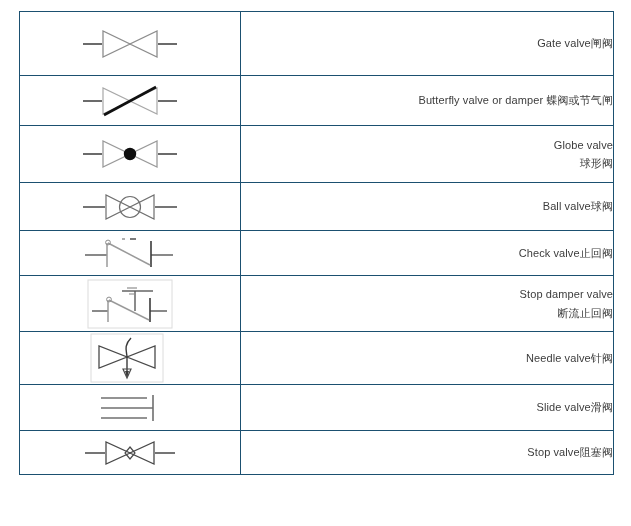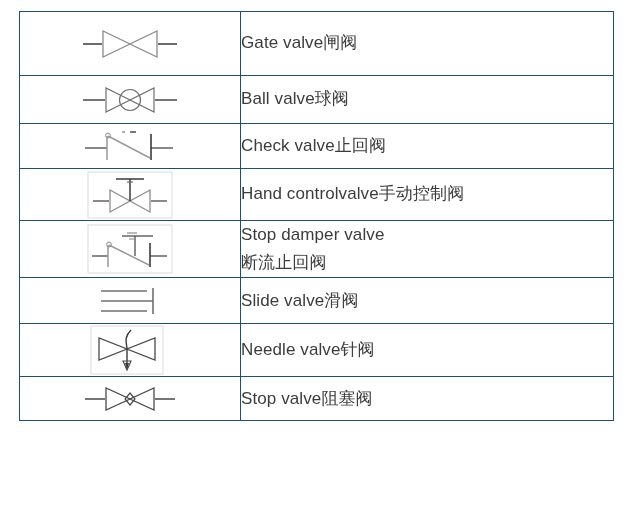--- a/index.html
+++ b/index.html
@@ -18,24 +18,25 @@
   table.valve-table td{
     border:1px solid var(--bd,#1b5070);
     padding:0;
     vertical-align:middle;
   }
   td.sym-cell{width:220px;text-align:center;}
   td.desc-cell{
     width:372px;
     padding-left:18px;
     color:#3c3c3c;
-    font-size:17px;
+    font-size:11px;
     line-height:1.65;
     letter-spacing:.1px;
     vertical-align:middle;
+    text-align:right;
   }
   .desc-line{display:block;white-space:nowrap;}
   .sym-wrap{display:flex;align-items:center;justify-content:center;width:100%;}
   .sym-wrap svg{display:block;}
 </style>
 </head>
 <body>
 
 <div class="sheet">
   <table class="valve-table" style="--bd: #1b5070;">
@@ -48,20 +49,53 @@
       <line x1="83" y1="20" x2="102" y2="20" stroke="#2b2b2b" stroke-width="1.4"></line>
       <polygon points="28,7 28,33 55,20" fill="none" stroke="#8d8d8d" stroke-width="1.3"></polygon>
       <polygon points="82,7 82,33 55,20" fill="none" stroke="#8d8d8d" stroke-width="1.3"></polygon>
     </svg>
             </div>
           </td>
           <td class="desc-cell">
             <span class="desc-line">Gate valve闸阀</span>
           </td>
         </tr>
+        <tr style="height: 50px;">
+          <td class="sym-cell">
+            <div class="sym-wrap">
+              <svg width="110" height="40" viewBox="0 0 110 40">
+      <line x1="8" y1="20" x2="27" y2="20" stroke="#2b2b2b" stroke-width="1.4"></line>
+      <line x1="83" y1="20" x2="102" y2="20" stroke="#2b2b2b" stroke-width="1.4"></line>
+      <polygon points="28,7 28,33 55,20" fill="none" stroke="#a8a8a8" stroke-width="1.2"></polygon>
+      <polygon points="82,7 82,33 55,20" fill="none" stroke="#a8a8a8" stroke-width="1.2"></polygon>
+      <line x1="29" y1="34" x2="81" y2="6" stroke="#111111" stroke-width="2.6"></line>
+    </svg>
+            </div>
+          </td>
+          <td class="desc-cell">
+            <span class="desc-line">Butterfly valve or damper 蝶阀或节气闸</span>
+          </td>
+        </tr>
+        <tr style="height: 57px;">
+          <td class="sym-cell">
+            <div class="sym-wrap">
+              <svg width="110" height="40" viewBox="0 0 110 40">
+      <line x1="8" y1="20" x2="27" y2="20" stroke="#2b2b2b" stroke-width="1.4"></line>
+      <line x1="83" y1="20" x2="102" y2="20" stroke="#2b2b2b" stroke-width="1.4"></line>
+      <polygon points="28,7 28,33 55,20" fill="none" stroke="#9a9a9a" stroke-width="1.3"></polygon>
+      <polygon points="82,7 82,33 55,20" fill="none" stroke="#9a9a9a" stroke-width="1.3"></polygon>
+      <circle cx="55" cy="20" r="6.2" fill="#0d0d0d"></circle>
+    </svg>
+            </div>
+          </td>
+          <td class="desc-cell">
+            <span class="desc-line">Globe valve</span>
+            <span class="desc-line">球形阀</span>
+          </td>
+        </tr>
         <tr style="height: 48px; margin-top: 48px;">
           <td class="sym-cell">
             <div class="sym-wrap">
               <svg width="110" height="40" viewBox="0 0 110 40">
       <line x1="8" y1="20" x2="30" y2="20" stroke="#2b2b2b" stroke-width="1.3"></line>
       <line x1="80" y1="20" x2="102" y2="20" stroke="#2b2b2b" stroke-width="1.3"></line>
       <polygon points="31,8 31,32 55,20" fill="none" stroke="#6f6f6f" stroke-width="1.2"></polygon>
       <polygon points="79,8 79,32 55,20" fill="none" stroke="#6f6f6f" stroke-width="1.2"></polygon>
       <circle cx="55" cy="20" r="10.5" fill="none" stroke="#6f6f6f" stroke-width="1.2"></circle>
     </svg>
@@ -81,39 +115,20 @@
       <line x1="76" y1="8" x2="76" y2="34" stroke="#3a3a3a" stroke-width="1.6"></line>
       <line x1="33" y1="10" x2="75" y2="32" stroke="#9a9a9a" stroke-width="1.5"></line>
       <circle cx="33" cy="9.5" r="2.4" fill="none" stroke="#8d8d8d" stroke-width="1"></circle>
       <line x1="47" y1="6" x2="50" y2="6" stroke="#8d8d8d" stroke-width="1.4"></line>
       <line x1="55" y1="6" x2="61" y2="6" stroke="#5a5a5a" stroke-width="1.6"></line>
     </svg>
             </div>
           </td>
           <td class="desc-cell">
             <span class="desc-line">Check valve止回阀</span>
-          </td>
-        </tr>
-        <tr style="height: 52px;">
-          <td class="sym-cell">
-            <div class="sym-wrap">
-              <svg width="110" height="50" viewBox="0 0 110 50">
-      <rect x="13" y="2" width="84" height="46" fill="none" stroke="#dcdcdc" stroke-width="1"></rect>
-      <line x1="18" y1="31" x2="34" y2="31" stroke="#4a4a4a" stroke-width="1.3"></line>
-      <line x1="76" y1="31" x2="92" y2="31" stroke="#4a4a4a" stroke-width="1.3"></line>
-      <polygon points="35,20 35,42 55,31" fill="none" stroke="#8d8d8d" stroke-width="1.3"></polygon>
-      <polygon points="75,20 75,42 55,31" fill="none" stroke="#8d8d8d" stroke-width="1.3"></polygon>
-      <line x1="55" y1="9" x2="55" y2="31" stroke="#3a3a3a" stroke-width="1.5"></line>
-      <line x1="41" y1="9" x2="69" y2="9" stroke="#3a3a3a" stroke-width="1.5"></line>
-      <line x1="52" y1="12" x2="58" y2="12" stroke="#6f6f6f" stroke-width="1.2"></line>
-    </svg>
-            </div>
-          </td>
-          <td class="desc-cell">
-            <span class="desc-line">Hand controlvalve手动控制阀</span>
           </td>
         </tr>
         <tr style="height: 56px;">
           <td class="sym-cell">
             <div class="sym-wrap">
               <svg width="110" height="52" viewBox="0 0 110 52">
       <rect x="13" y="2" width="84" height="48" fill="none" stroke="#dcdcdc" stroke-width="1"></rect>
       <line x1="17" y1="33" x2="33" y2="33" stroke="#4a4a4a" stroke-width="1.3"></line>
       <line x1="75" y1="33" x2="92" y2="33" stroke="#4a4a4a" stroke-width="1.3"></line>
       <line x1="33" y1="22" x2="33" y2="44" stroke="#9a9a9a" stroke-width="1.5"></line>
@@ -125,53 +140,53 @@
       <line x1="52" y1="10" x2="62" y2="10" stroke="#8d8d8d" stroke-width="1.2"></line>
       <line x1="54" y1="16" x2="60" y2="16" stroke="#8d8d8d" stroke-width="1.1"></line>
     </svg>
             </div>
           </td>
           <td class="desc-cell">
             <span class="desc-line">Stop damper valve</span>
             <span class="desc-line">断流止回阀</span>
           </td>
         </tr>
-        <tr style="height: 46px;">
-          <td class="sym-cell">
-            <div class="sym-wrap">
-              <svg width="110" height="36" viewBox="0 0 110 36">
-      <line x1="26" y1="8" x2="72" y2="8" stroke="#6f6f6f" stroke-width="1.6"></line>
-      <line x1="26" y1="18" x2="78" y2="18" stroke="#6f6f6f" stroke-width="1.6"></line>
-      <line x1="26" y1="28" x2="72" y2="28" stroke="#6f6f6f" stroke-width="1.6"></line>
-      <line x1="78" y1="5" x2="78" y2="31" stroke="#6f6f6f" stroke-width="1.6"></line>
-    </svg>
-            </div>
-          </td>
-          <td class="desc-cell">
-            <span class="desc-line">Slide valve滑阀</span>
-          </td>
-        </tr>
         <tr style="height: 52px;">
           <td class="sym-cell">
             <div class="sym-wrap">
               <svg width="110" height="52" viewBox="0 0 110 52">
       <rect x="16" y="2" width="72" height="48" fill="none" stroke="#dcdcdc" stroke-width="1"></rect>
       <polygon points="24,14 24,36 52,25" fill="none" stroke="#4a4a4a" stroke-width="1.3"></polygon>
       <polygon points="80,14 80,36 52,25" fill="none" stroke="#4a4a4a" stroke-width="1.3"></polygon>
       <path d="M56,6 C48,14 52,20 52,25" fill="none" stroke="#3a3a3a" stroke-width="1.4"></path>
       <line x1="52" y1="25" x2="52" y2="44" stroke="#3a3a3a" stroke-width="1.4"></line>
       <polygon points="52,46 48,37 56,37" fill="none" stroke="#4a4a4a" stroke-width="1.2"></polygon>
       <polygon points="52,45 50,39 54,39" fill="#3a3a3a"></polygon>
     </svg>
             </div>
           </td>
           <td class="desc-cell">
             <span class="desc-line">Needle valve针阀</span>
           </td>
         </tr>
+        <tr style="height: 46px;">
+          <td class="sym-cell">
+            <div class="sym-wrap">
+              <svg width="110" height="36" viewBox="0 0 110 36">
+      <line x1="26" y1="8" x2="72" y2="8" stroke="#6f6f6f" stroke-width="1.6"></line>
+      <line x1="26" y1="18" x2="78" y2="18" stroke="#6f6f6f" stroke-width="1.6"></line>
+      <line x1="26" y1="28" x2="72" y2="28" stroke="#6f6f6f" stroke-width="1.6"></line>
+      <line x1="78" y1="5" x2="78" y2="31" stroke="#6f6f6f" stroke-width="1.6"></line>
+    </svg>
+            </div>
+          </td>
+          <td class="desc-cell">
+            <span class="desc-line">Slide valve滑阀</span>
+          </td>
+        </tr>
         <tr style="height: 44px;">
           <td class="sym-cell">
             <div class="sym-wrap">
               <svg width="110" height="36" viewBox="0 0 110 36">
       <line x1="10" y1="18" x2="30" y2="18" stroke="#2b2b2b" stroke-width="1.3"></line>
       <line x1="80" y1="18" x2="100" y2="18" stroke="#2b2b2b" stroke-width="1.3"></line>
       <polygon points="31,7 31,29 55,18" fill="none" stroke="#4a4a4a" stroke-width="1.3"></polygon>
       <polygon points="79,7 79,29 55,18" fill="none" stroke="#4a4a4a" stroke-width="1.3"></polygon>
       <polygon points="55,12 60,18 55,24 50,18" fill="none" stroke="#4a4a4a" stroke-width="1.2"></polygon>
     </svg>

